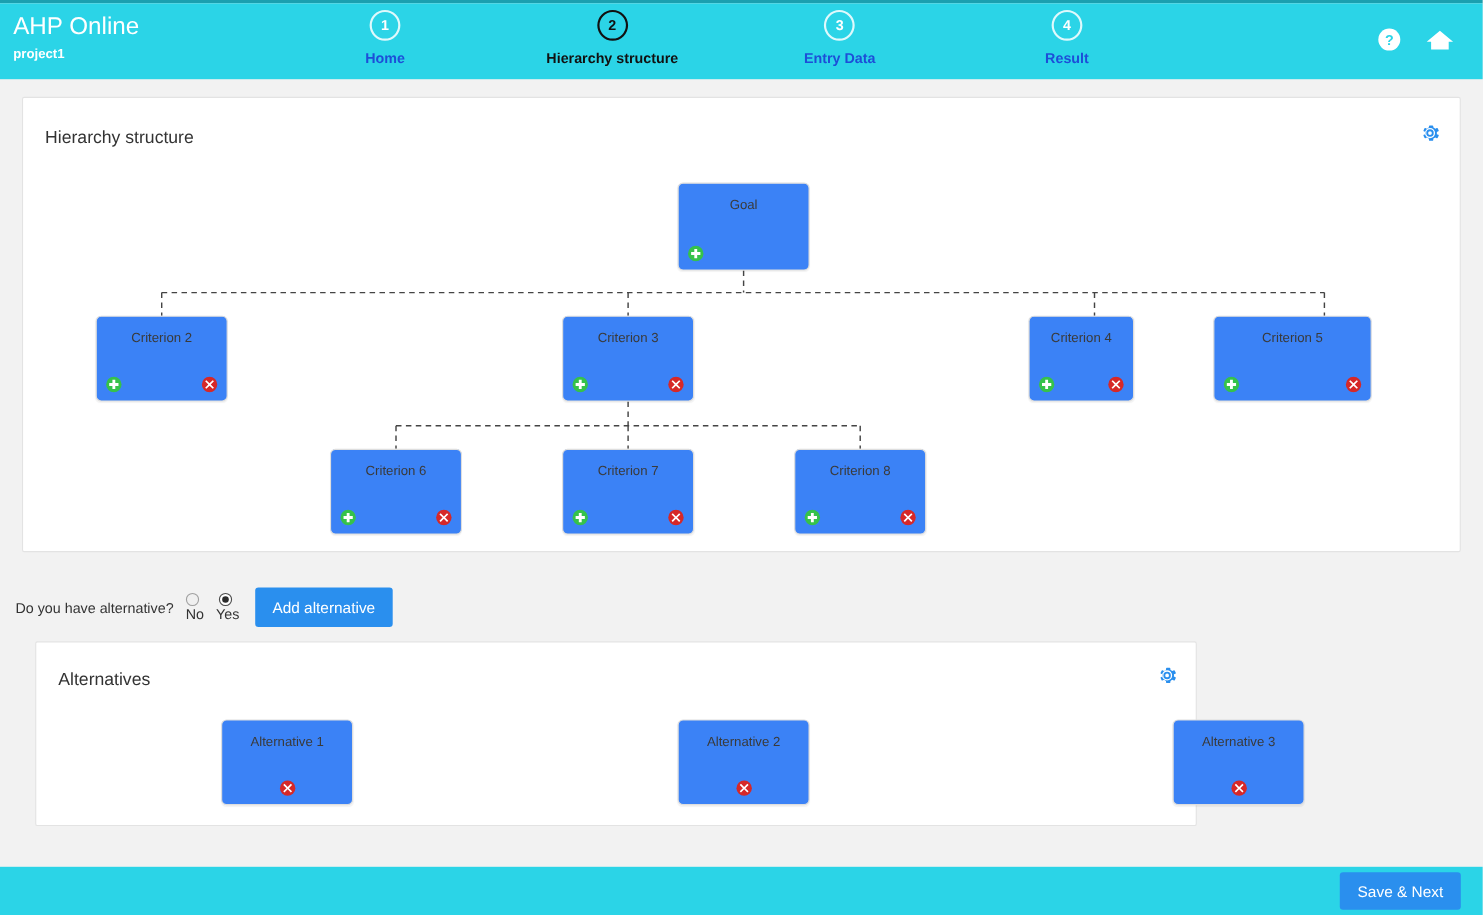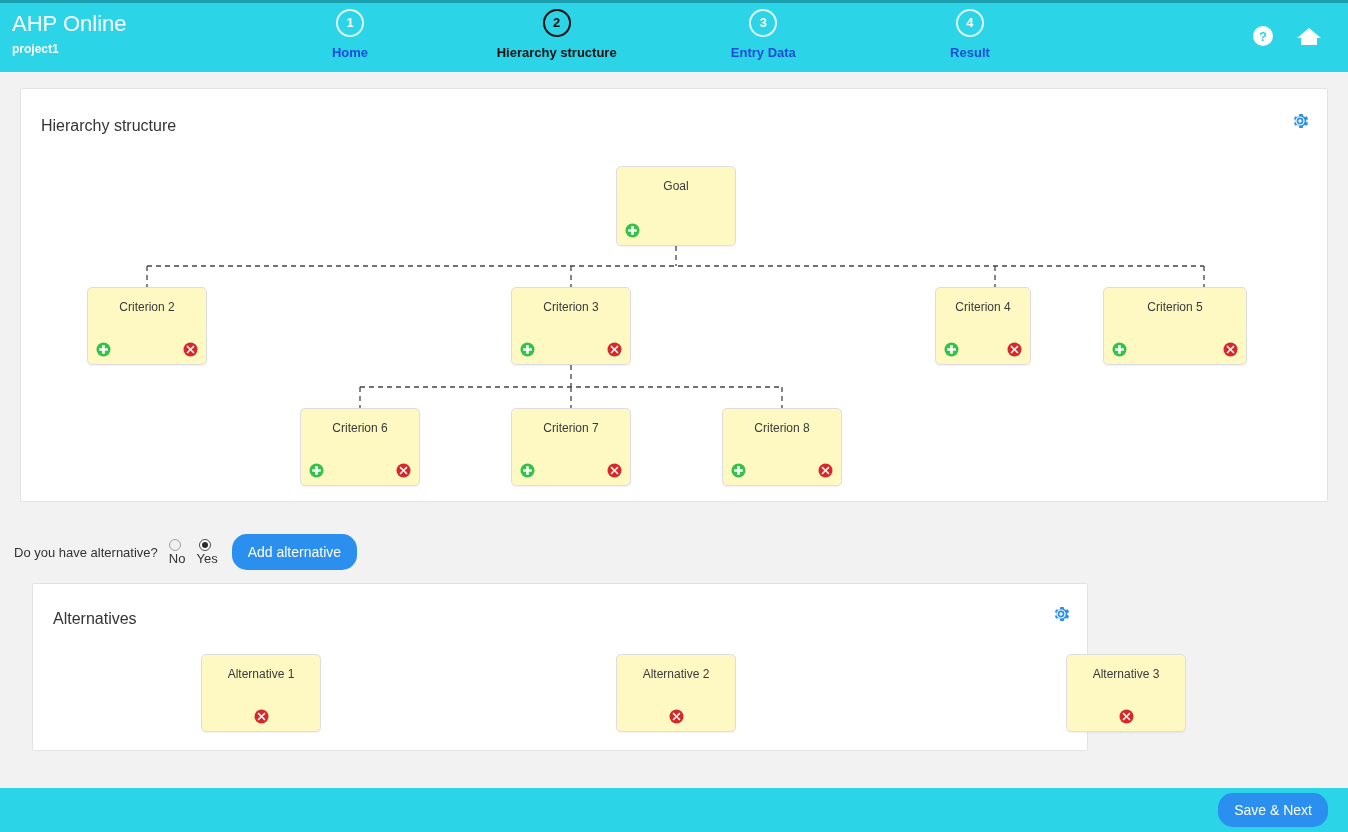--- a/index.html
+++ b/index.html
@@ -63,21 +63,21 @@
   }
   .gear {
     position: absolute; right: 17px; top: 22px; cursor: pointer; line-height: 0;
   }
 
   
   .tree { position: absolute; left: 0; top: 0; width: 100%; height: 100%; }
   .tree svg { position: absolute; left: 0; top: 0; }
   .node {
     position: absolute;
-    background: #fef9c3;
+    background: #3b82f6;
     border: 1px solid #dedede;
     border-radius: 5px;
     box-shadow: 0 1px 1px rgba(0,0,0,0.05);
     cursor: pointer;
   }
   .node-label {
     position: absolute; left: 0; right: 0; top: 12px;
     text-align: center; font-size: 12px; color: #3a3a3a;
   }
   .btn-add, .btn-del {
@@ -100,21 +100,21 @@
     border: 1px solid #a0a0a0; background: #f0f0f0; display: inline-block;
     position: relative;
   }
   .radio.checked { background: #ffffff; border-color: #4a4a4a; }
   .radio.checked::after {
     content: ""; position: absolute; left: 2px; top: 2px;
     width: 6px; height: 6px; border-radius: 50%; background: #2b2b2b;
   }
   .radio-label { font-size: 13px; color: #333333; margin-left: 5px; }
   .btn-primary {
-    background: #2a8fee; color: #ffffff; border: none; border-radius: 15px;
+    background: #2a8fee; color: #ffffff; border: none; border-radius: 3px;
     font-size: 14px; font-family: "Liberation Sans", sans-serif;
     cursor: pointer; padding: 0 16px;
   }
   #add-alternative-button { height: 36px; margin-left: 14px; }
 
   
   #alternatives-card { left: 32px; top: 583px; width: 1056px; height: 168px; padding-left: 40px; }
   #alternatives-card .card-title { left: 20px; top: 26px; }
   #alternatives-card .gear { right: 16px; top: 20px; }
   .alt-row { position: absolute; left: 0; top: 0; width: 100%; height: 100%; }

